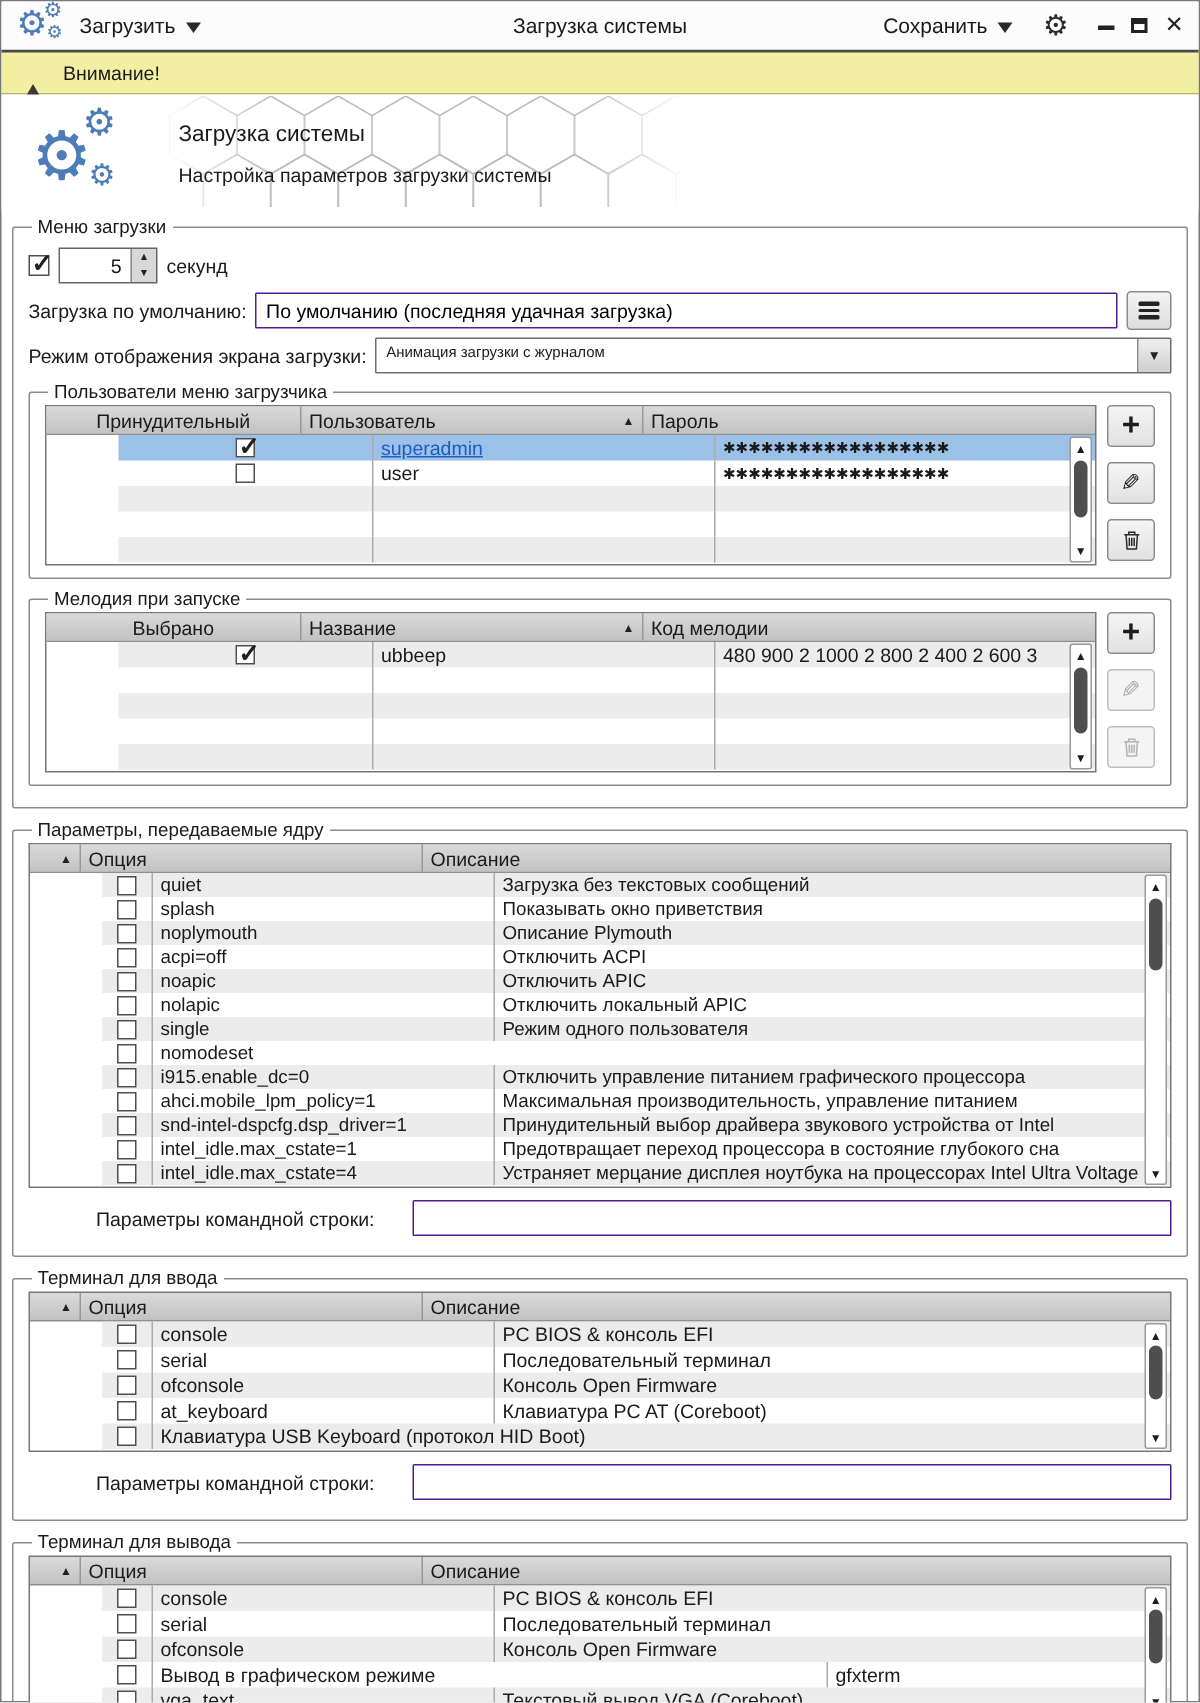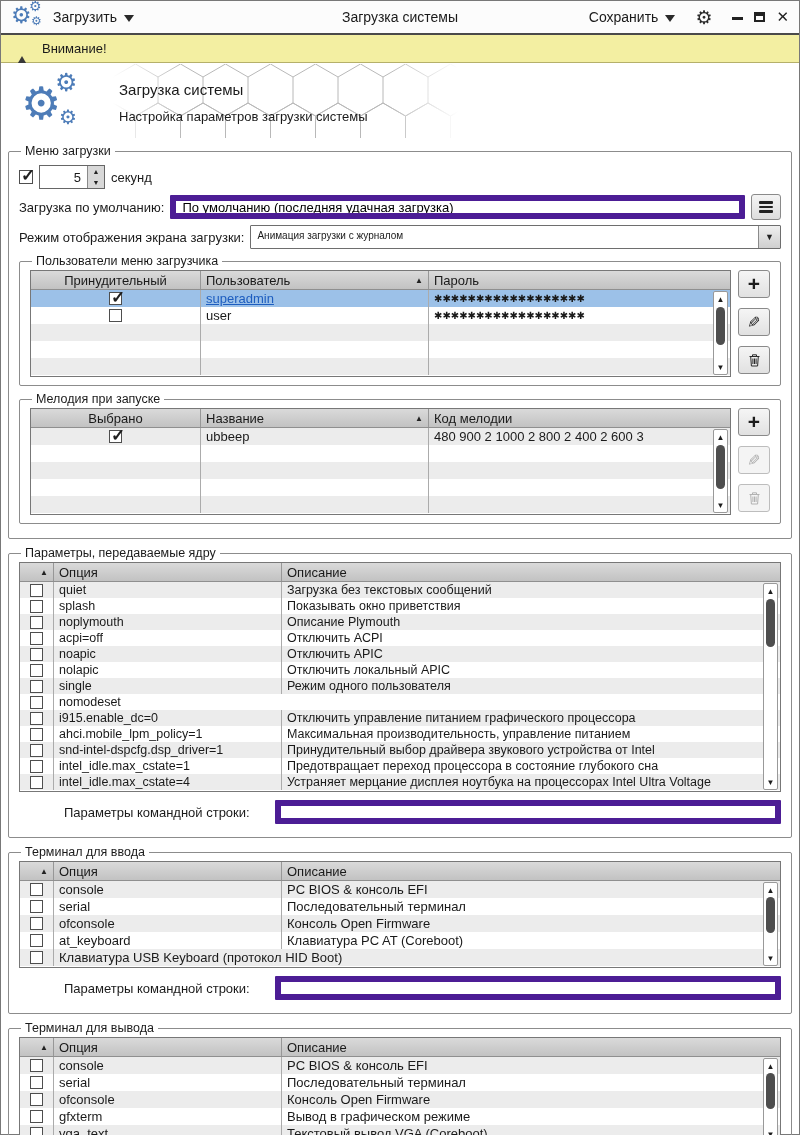--- a/index.html
+++ b/index.html
@@ -62,21 +62,21 @@
   .cb-small { width:13px; height:13px; flex:0 0 13px; }
 
   .spinbox { display:flex; width:66px; height:24px; border:1px solid #666; background:#fff; }
   .spin-val { flex:1; text-align:right; padding:4px 6px 0 0; font-size:13px; }
   .spin-btns { width:17px; border-left:1px solid #8a8a8a; background:#d8d8d8;
                display:flex; flex-direction:column; }
   .spin-up, .spin-down { flex:1; display:flex; align-items:center; justify-content:center; }
   .spin-up::before   { content:"▲"; font-size:7px; color:#222; }
   .spin-down::before { content:"▼"; font-size:7px; color:#222; }
 
-  input.box { height:24px; border:6px solid #4c1d95; font:13px "Liberation Sans", sans-serif;
+  input.box { height:24px; border:1px solid #4c1d95; font:13px "Liberation Sans", sans-serif;
               padding:0 6px; background:#fff; border-radius:1px; }
   .grow { flex:1; }
   .sqbtn { width:30px; height:26px; border:1px solid #8a8a8a; border-radius:3px;
            background:linear-gradient(#f4f4f4,#ddd); display:flex; align-items:center;
            justify-content:center; cursor:pointer; }
   .icon-burger { display:flex; flex-direction:column; gap:2px; }
   .icon-burger i { width:14px; height:2.5px; background:#222; border-radius:1px; }
 
   .combo { flex:1; height:24px; border:1px solid #6e6e6e; display:flex; background:#fff; border-radius:1px; }
   .combo-text { flex:1; padding:4px 6px 0; font-size:10px; overflow:hidden; white-space:nowrap; }
@@ -88,21 +88,21 @@
   .tblwrap { display:flex; align-items:flex-start; gap:7px; }
   .dtable { flex:1; border:1px solid #777; font-size:13px; background:#fff; }
   .thead { display:flex; height:19px; background:linear-gradient(#dadada,#c2c2c2);
            border-bottom:1px solid #8f8f8f; }
   .th { padding:0 5px; border-right:1px solid #979797; display:flex; align-items:center;
         font-size:13px; overflow:hidden; white-space:nowrap; }
   .th:last-child { border-right:none; }
   .th.center { justify-content:center; }
   .sort-asc::after { content:"▲"; font-size:8px; color:#222; margin-left:auto; padding-left:5px; }
   .tbody { position:relative; }
-  .tr { display:flex; height:17px; }
+  .tr { display:flex; height:17px;margin-left:48px; }
   .tr.odd { background:#ececec; }
   .tr.selected { background:#9cc1e8; }
   .td { padding:0 5px; border-right:1px solid #ababab; overflow:hidden; white-space:nowrap;
         display:flex; align-items:center; font-size:13px; }
   .td:last-child { border-right:none; }
   .td.center { justify-content:center; }
   .link { color:#1d5dbf; text-decoration:underline; }
   .stars { font-size:10px; letter-spacing:0; }
 
   .c-u1 { width:170px; flex:0 0 170px; } .c-u2 { width:228px; flex:0 0 228px; } .c-u3 { flex:1; }
@@ -558,22 +558,22 @@
             <div class="td center c-k1">
                 <span class="checkbox cb-small"></span>
               </div>
             <div class="td c-k2">ofconsole</div>
             <div class="td c-k3">Консоль Open Firmware</div>
             </div>
           <div class="tr">
             <div class="td center c-k1">
                 <span class="checkbox cb-small"></span>
               </div>
+            <div class="td c-k3">Вывод в графическом режиме</div>
             <div class="td c-k2">gfxterm</div>
-            <div class="td c-k3">Вывод в графическом режиме</div>
             </div>
           <div class="tr odd">
             <div class="td center c-k1">
                 <span class="checkbox cb-small"></span>
               </div>
             <div class="td c-k2">vga_text</div>
             <div class="td c-k3">Текстовый вывод VGA (Coreboot)</div>
             </div>
           <div class="vscroll">
             <span class="sb-up"></span>

